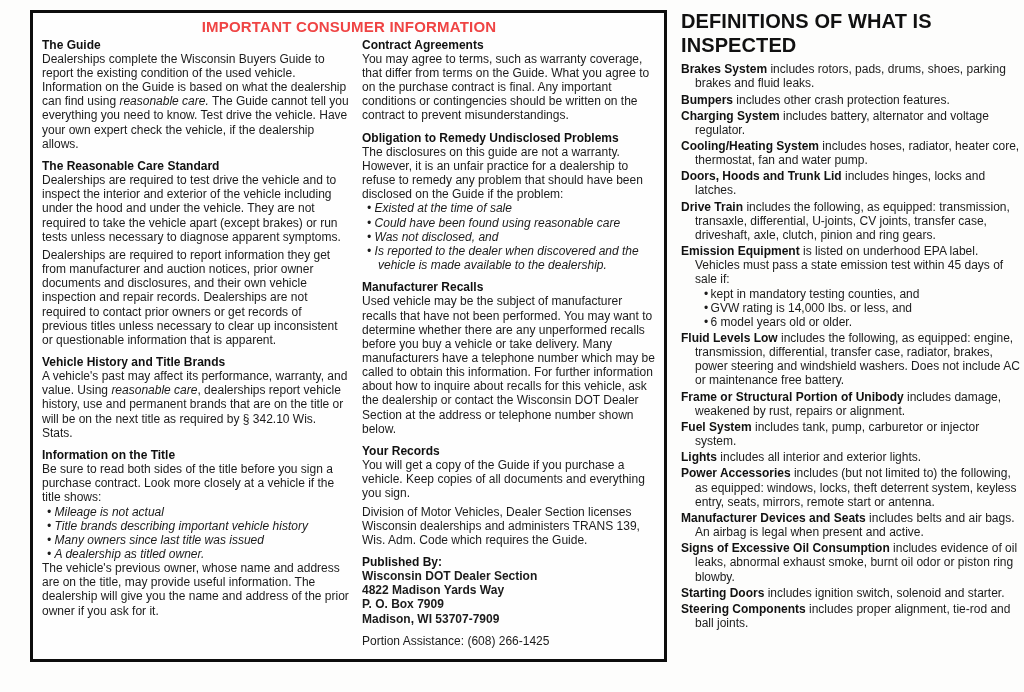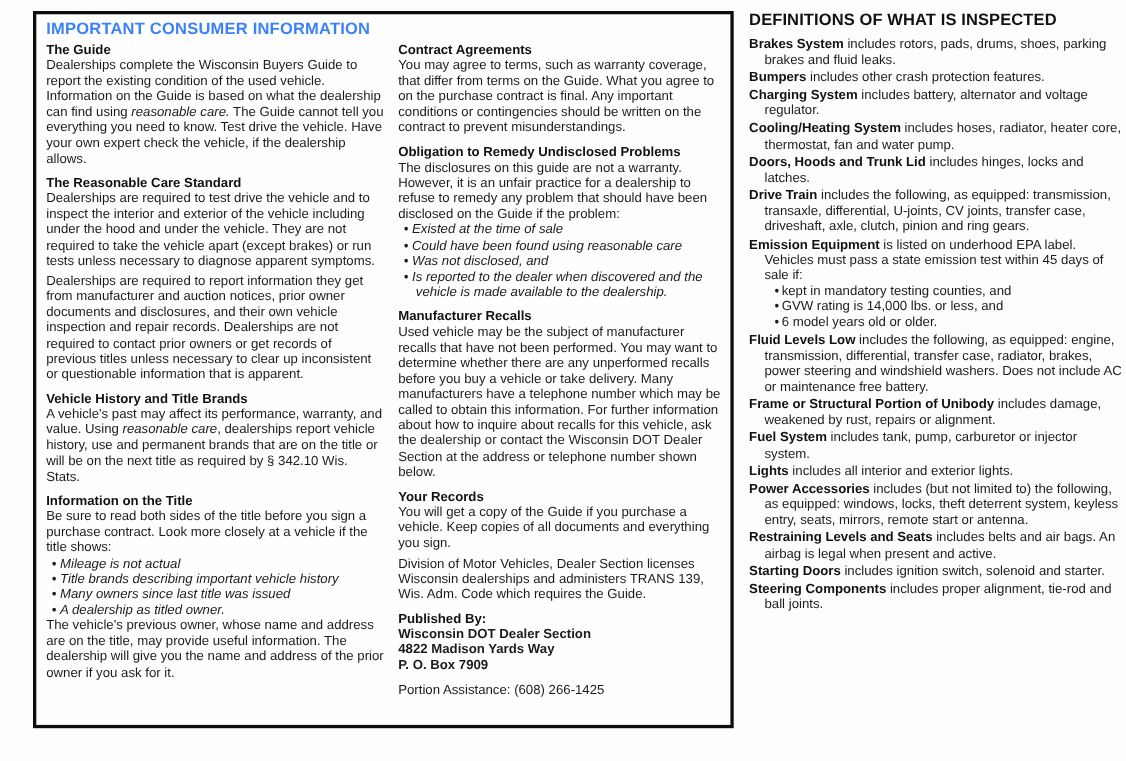--- a/index.html
+++ b/index.html
@@ -9,39 +9,39 @@
     font-family:"Liberation Sans","DejaVu Sans",sans-serif;
     font-size:12px;line-height:1.18;
     -webkit-font-smoothing:antialiased;
   }
   .info-box{
     position:absolute;left:30px;top:10px;width:637px;height:652px;
     border:3px solid #0d0d0d;box-sizing:border-box;
     padding:4px 8px 4px 9px;background:#fefefe;
   }
   .box-title{
-    font-weight:bold;font-size:15px;letter-spacing:.2px;
-    margin:1px 0 2px 0;color:#3b82f6;
+    text-align:center;font-weight:bold;font-size:15px;letter-spacing:.2px;
+    margin:1px 0 2px 0;color:#ef4444;
   }
   .box-cols{display:flex;gap:12px;}
   .col1{width:308px;flex:none;}
   .col2{flex:1;min-width:0;}
   .section{margin-top:8px;}
   .section:first-child{margin-top:0;}
   .sec-heading{font-weight:bold;color:#111;}
   .para{margin:0;}
   .para + .para{margin-top:4px;}
   ul.bullets{list-style:none;margin:0;padding:0 0 0 5px;font-style:italic;}
   ul.bullets li{padding-left:11px;text-indent:-11px;}
   ul.bullets li::before{content:"\2022\00a0";}
   .line-bold{font-weight:bold;}
   .defs{
     position:absolute;left:681px;top:8px;width:340px;
   }
-  .defs-title{font-weight:bold;font-size:15px;letter-spacing:.1px;margin:2px 0 5px 0;color:#111;}
+  .defs-title{font-weight:bold;font-size:20px;letter-spacing:.1px;margin:2px 0 5px 0;color:#111;}
   .def-item{padding-left:14px;text-indent:-14px;margin-top:2px;}
   .def-item:first-child{margin-top:0;}
   .def-term{font-weight:bold;color:#111;}
   .def-bullets{text-indent:0;}
   .def-bullets .def-bullet{text-indent:0;padding-left:9px;}
   .def-bullet::before{content:"\2022\2009";}
 </style>
 </head>
 <body>
 
@@ -98,20 +98,21 @@
           <div class="section">
             <div class="sec-heading">Your Records</div>
             <div class="para"><span>You will get a copy of the Guide if you purchase a vehicle. Keep copies of all documents and everything you sign.</span></div>
             <div class="para"><span>Division of Motor Vehicles, Dealer Section licenses Wisconsin dealerships and administers TRANS 139, Wis. Adm. Code which requires the Guide.</span></div>
           </div>
           <div class="section">
             <div class="sec-heading">Published By:</div>
             <div class="line-bold">Wisconsin DOT Dealer Section</div>
             <div class="line-bold">4822 Madison Yards Way</div>
             <div class="line-bold">P. O. Box 7909</div>
+            <div class="line-bold">Madison, WI 53707-7909</div>
           </div>
           <div class="section">
             <div class="para"><span>Portion Assistance: </span><span style="font-weight: normal;">(608) 266-1425</span></div>
           </div>
         </div>
     </div>
   </div>
 
   <div class="defs">
     <div class="defs-title">DEFINITIONS OF WHAT IS INSPECTED</div>
@@ -125,19 +126,20 @@
         <div class="def-item"><span class="def-term">Emission Equipment </span><span>is listed on underhood EPA label. Vehicles must pass a state emission test within 45 days of sale if:</span><div class="def-bullets">
             <div class="def-bullet">kept in mandatory testing counties, and</div>
             <div class="def-bullet">GVW rating is 14,000 lbs. or less, and</div>
             <div class="def-bullet">6 model years old or older.</div>
           </div></div>
         <div class="def-item"><span class="def-term">Fluid Levels Low </span><span>includes the following, as equipped: engine, transmission, differential, transfer case, radiator, brakes, power steering and windshield washers. Does not include AC or maintenance free battery.</span></div>
         <div class="def-item"><span class="def-term">Frame or Structural Portion of Unibody </span><span>includes damage, weakened by rust, repairs or alignment.</span></div>
         <div class="def-item"><span class="def-term">Fuel System </span><span>includes tank, pump, carburetor or injector system.</span></div>
         <div class="def-item"><span class="def-term">Lights </span><span>includes all interior and exterior lights.</span></div>
         <div class="def-item"><span class="def-term">Power Accessories </span><span>includes (but not limited to) the following, as equipped: windows, locks, theft deterrent system, keyless entry, seats, mirrors, remote start or antenna.</span></div>
-        <div class="def-item"><span class="def-term">Restraining Levels and Seats </span><span>includes belts and air bags. An airbag is legal when present and active.</span></div>
+        <div class="def-item"><span class="def-term">Manufacturer Devices and Seats </span><span>includes belts and air bags. An airbag is legal when present and active.</span></div>
+        <div class="def-item"><span class="def-term">Signs of Excessive Oil Consumption </span><span>includes evidence of oil leaks, abnormal exhaust smoke, burnt oil odor or piston ring blowby.</span></div>
         <div class="def-item"><span class="def-term">Starting Doors </span><span>includes ignition switch, solenoid and starter.</span></div>
         <div class="def-item"><span class="def-term">Steering Components </span><span>includes proper alignment, tie-rod and ball joints.</span></div>
       </div>
   </div>
 
 </div>
 
 </body></html>

